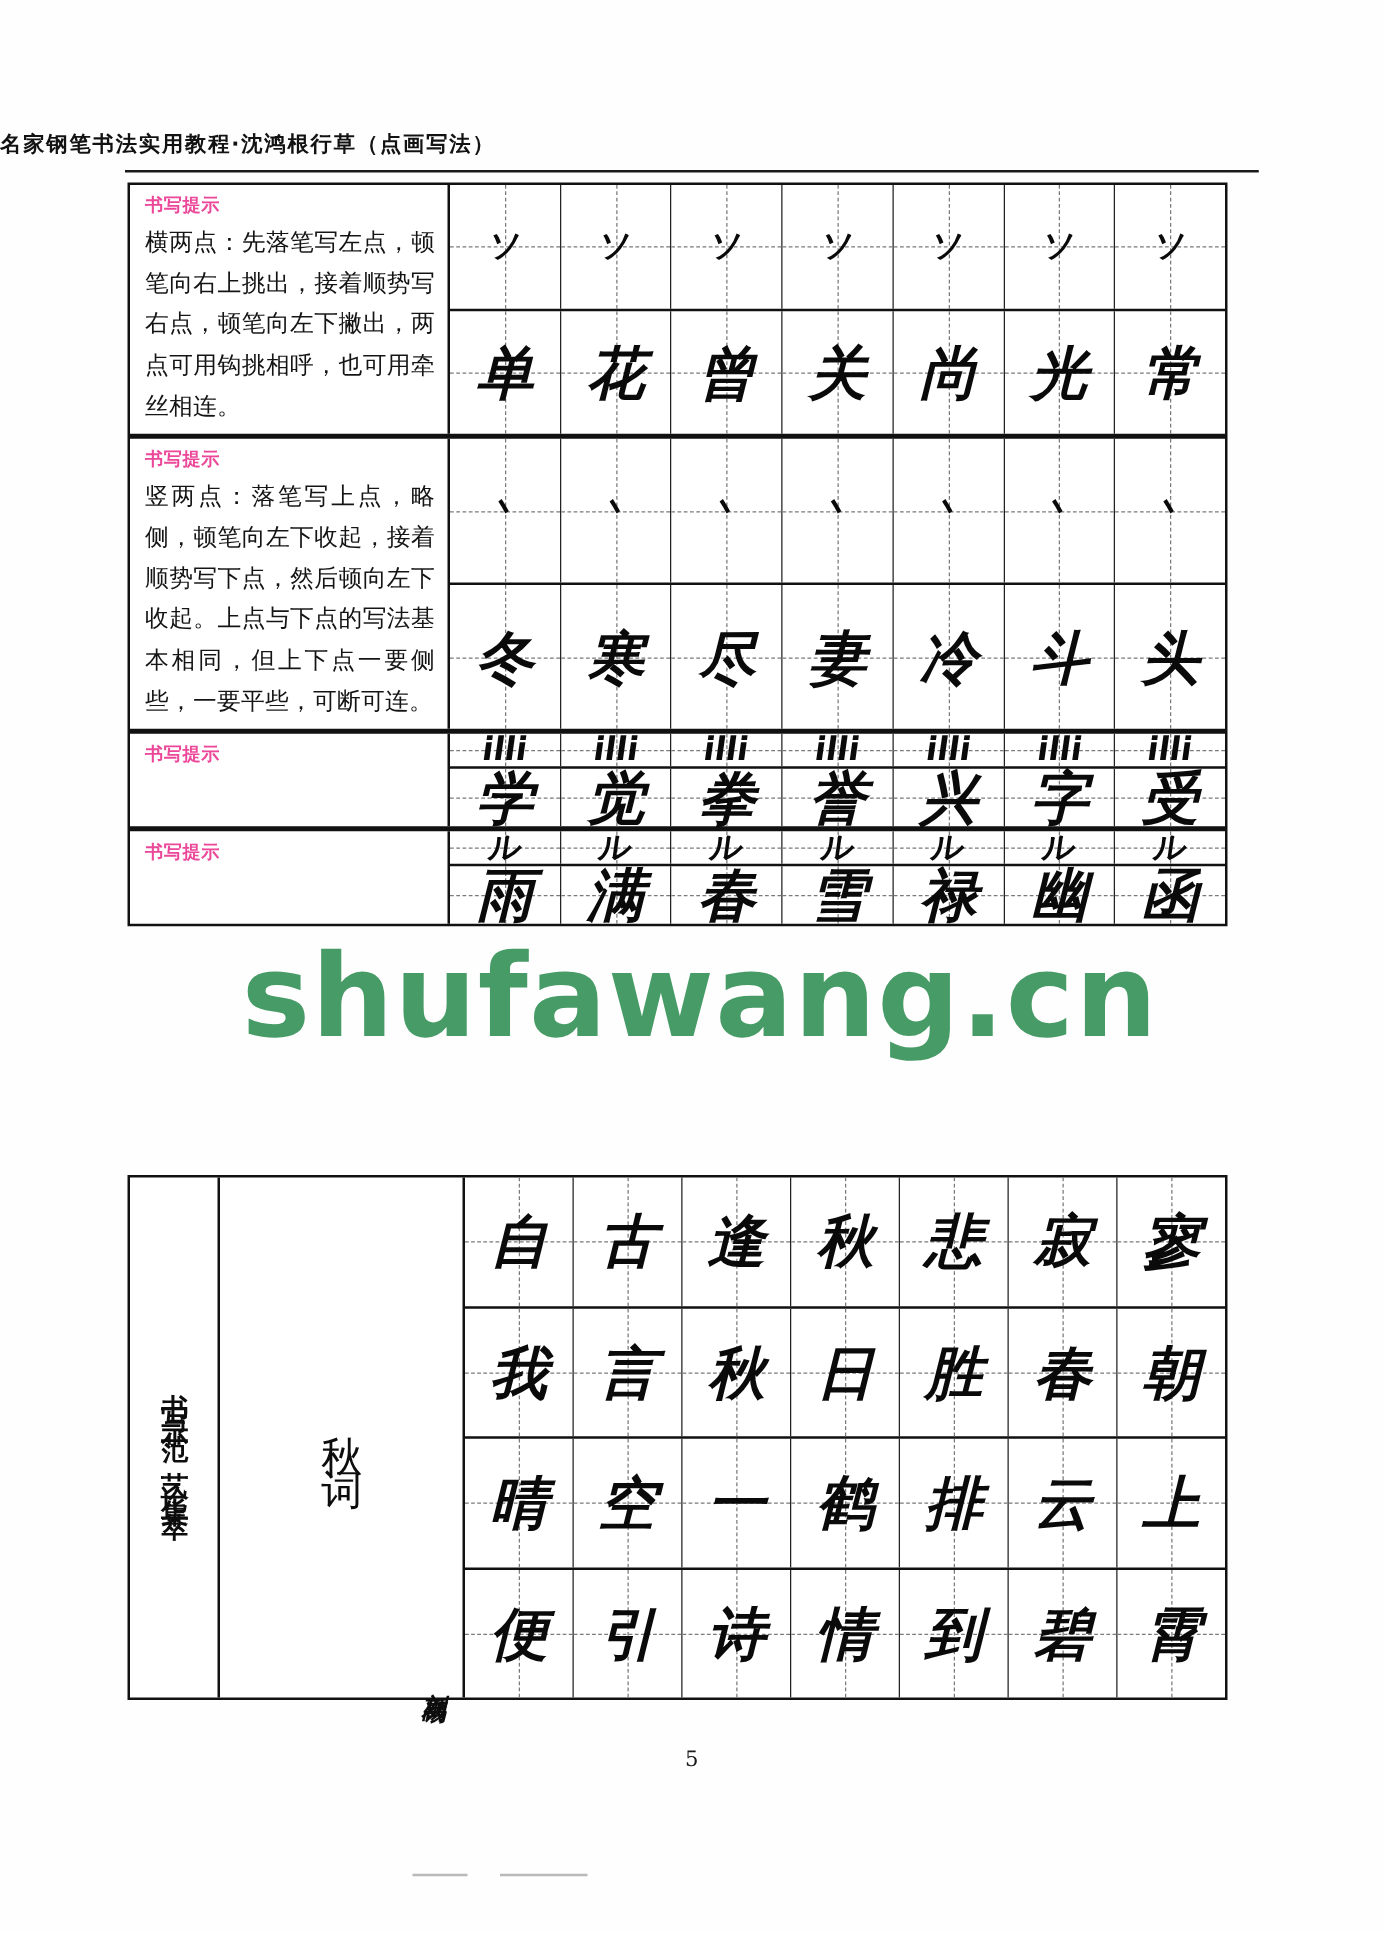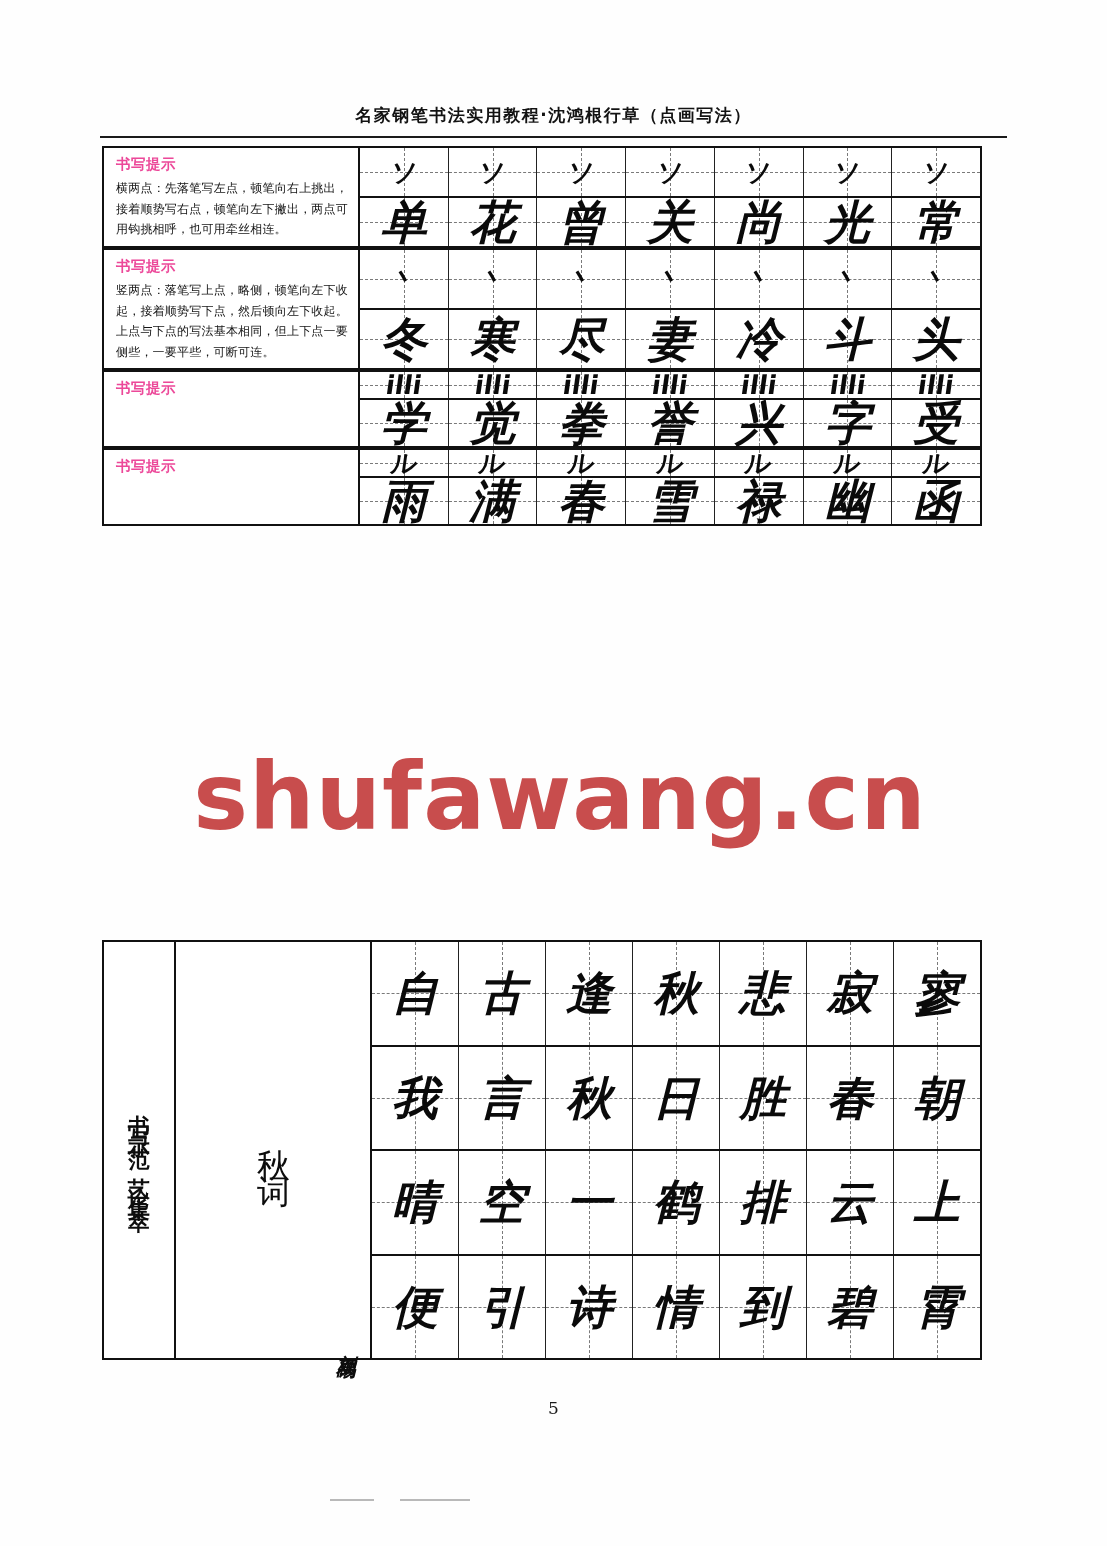--- a/index.html
+++ b/index.html
@@ -8,42 +8,41 @@
     background:#fdfdfc;
     font-family:"Liberation Sans","DejaVu Sans",sans-serif;
     position:relative;overflow:hidden;
   }
 
   
   #page{position:absolute;inset:0;background:#fefefe;}
 
   #header-title{
     position:absolute;left:0;right:0;top:104px;
-    text-align:center;
     font-family:"DejaVu Sans","Liberation Sans",sans-serif;
     font-weight:bold;
     font-size:17px;letter-spacing:1.5px;
     color:#121212;
     white-space:nowrap;
   }
 
   #header-rule{
     position:absolute;left:100px;right:100px;top:136px;
     height:2px;background:#1a1a1a;
   }
 
   
   #watermark{
     position:absolute;left:95px;top:745px;
     width:930px;height:105px;
     display:flex;align-items:center;justify-content:center;
     font-family:"DejaVu Sans","Liberation Sans",sans-serif;
     font-size:92px;font-weight:bold;
     letter-spacing:1px;
-    color:#b91c1c;
+    color:#15803d;
     opacity:.78;
     pointer-events:none;
     z-index:40;
     white-space:nowrap;
   }
 
   
   #lessons{
     position:absolute;left:102px;top:146px;
     width:880px;
@@ -66,21 +65,21 @@
     padding:7px 10px 6px 12px;
     position:relative;z-index:45;
   }
   .tip-head{
     font-family:"DejaVu Sans","Liberation Sans",sans-serif;
     font-weight:bold;font-size:14.5px;color:#ec4899;
     margin-bottom:4px;letter-spacing:.5px;
   }
   .tip-body{
     font-family:"DejaVu Sans","Liberation Sans",sans-serif;
-    font-size:12px;line-height:1.72;color:#141414;
+    font-size:19px;line-height:1.72;color:#141414;
     text-align:justify;letter-spacing:.2px;
   }
 
   .grid{
     flex:1 1 auto;
     display:flex;flex-direction:column;
   }
   .grid-row{
     display:flex;
     flex:1 1 0;

